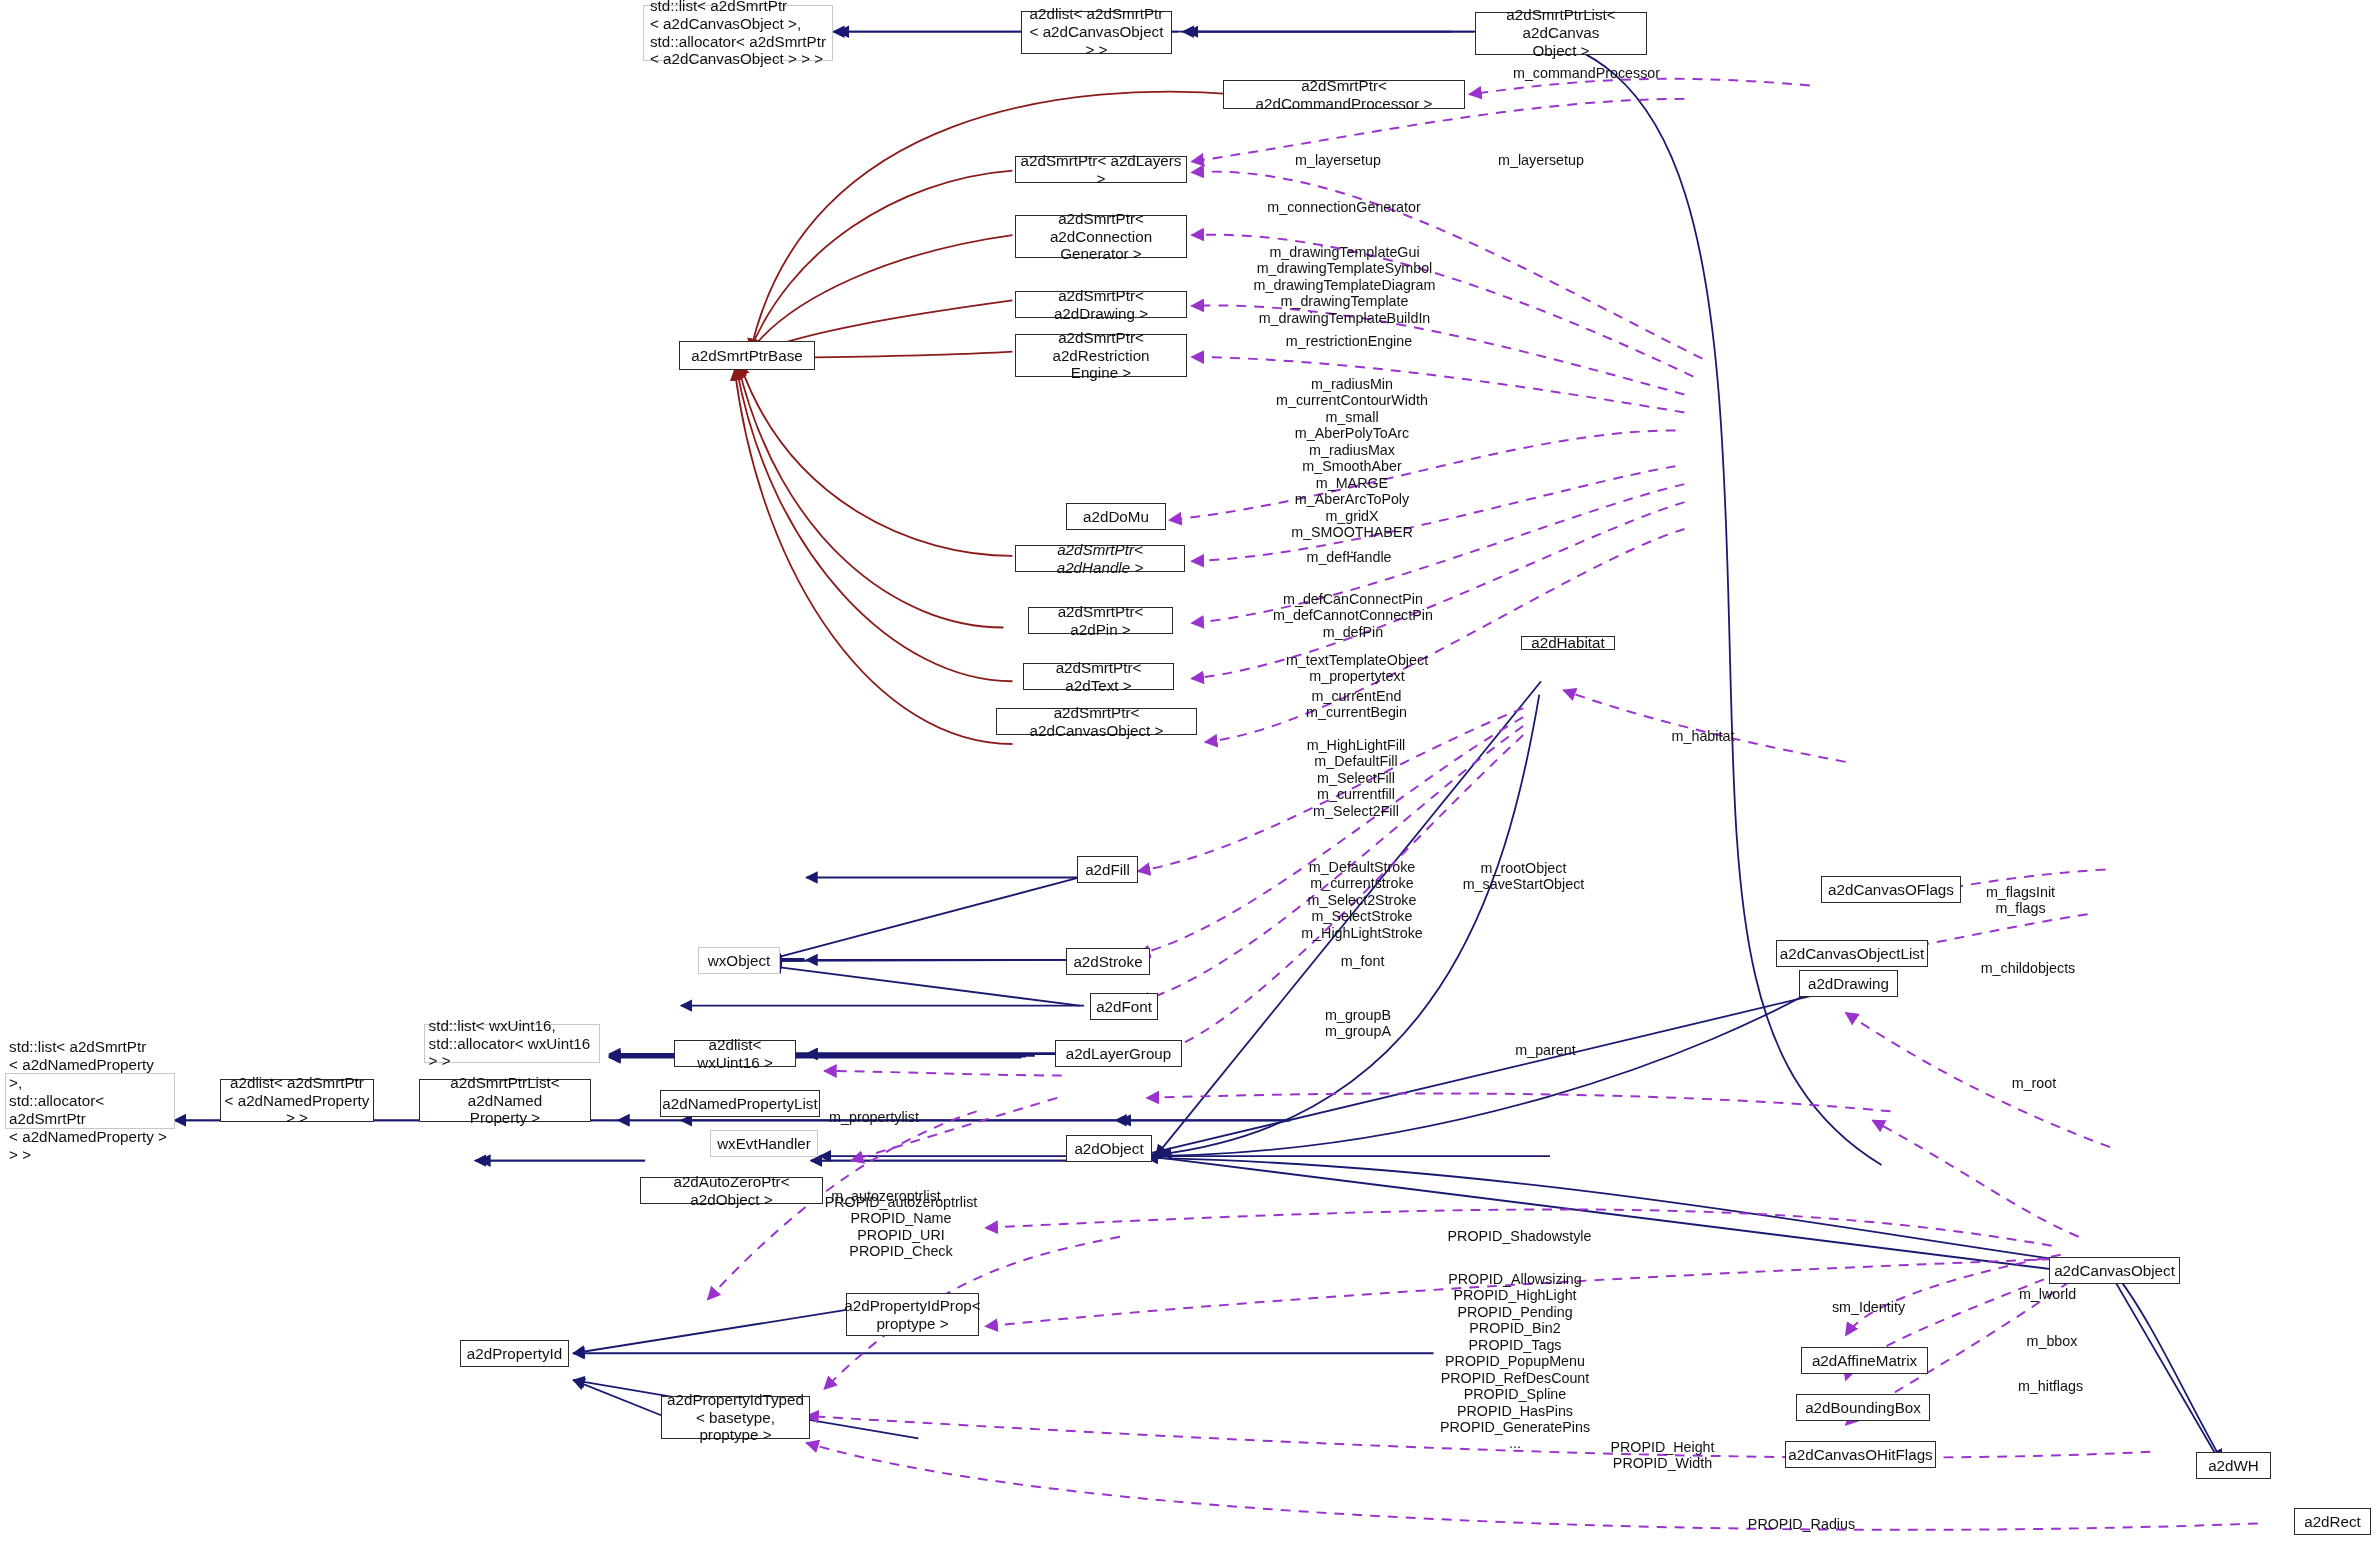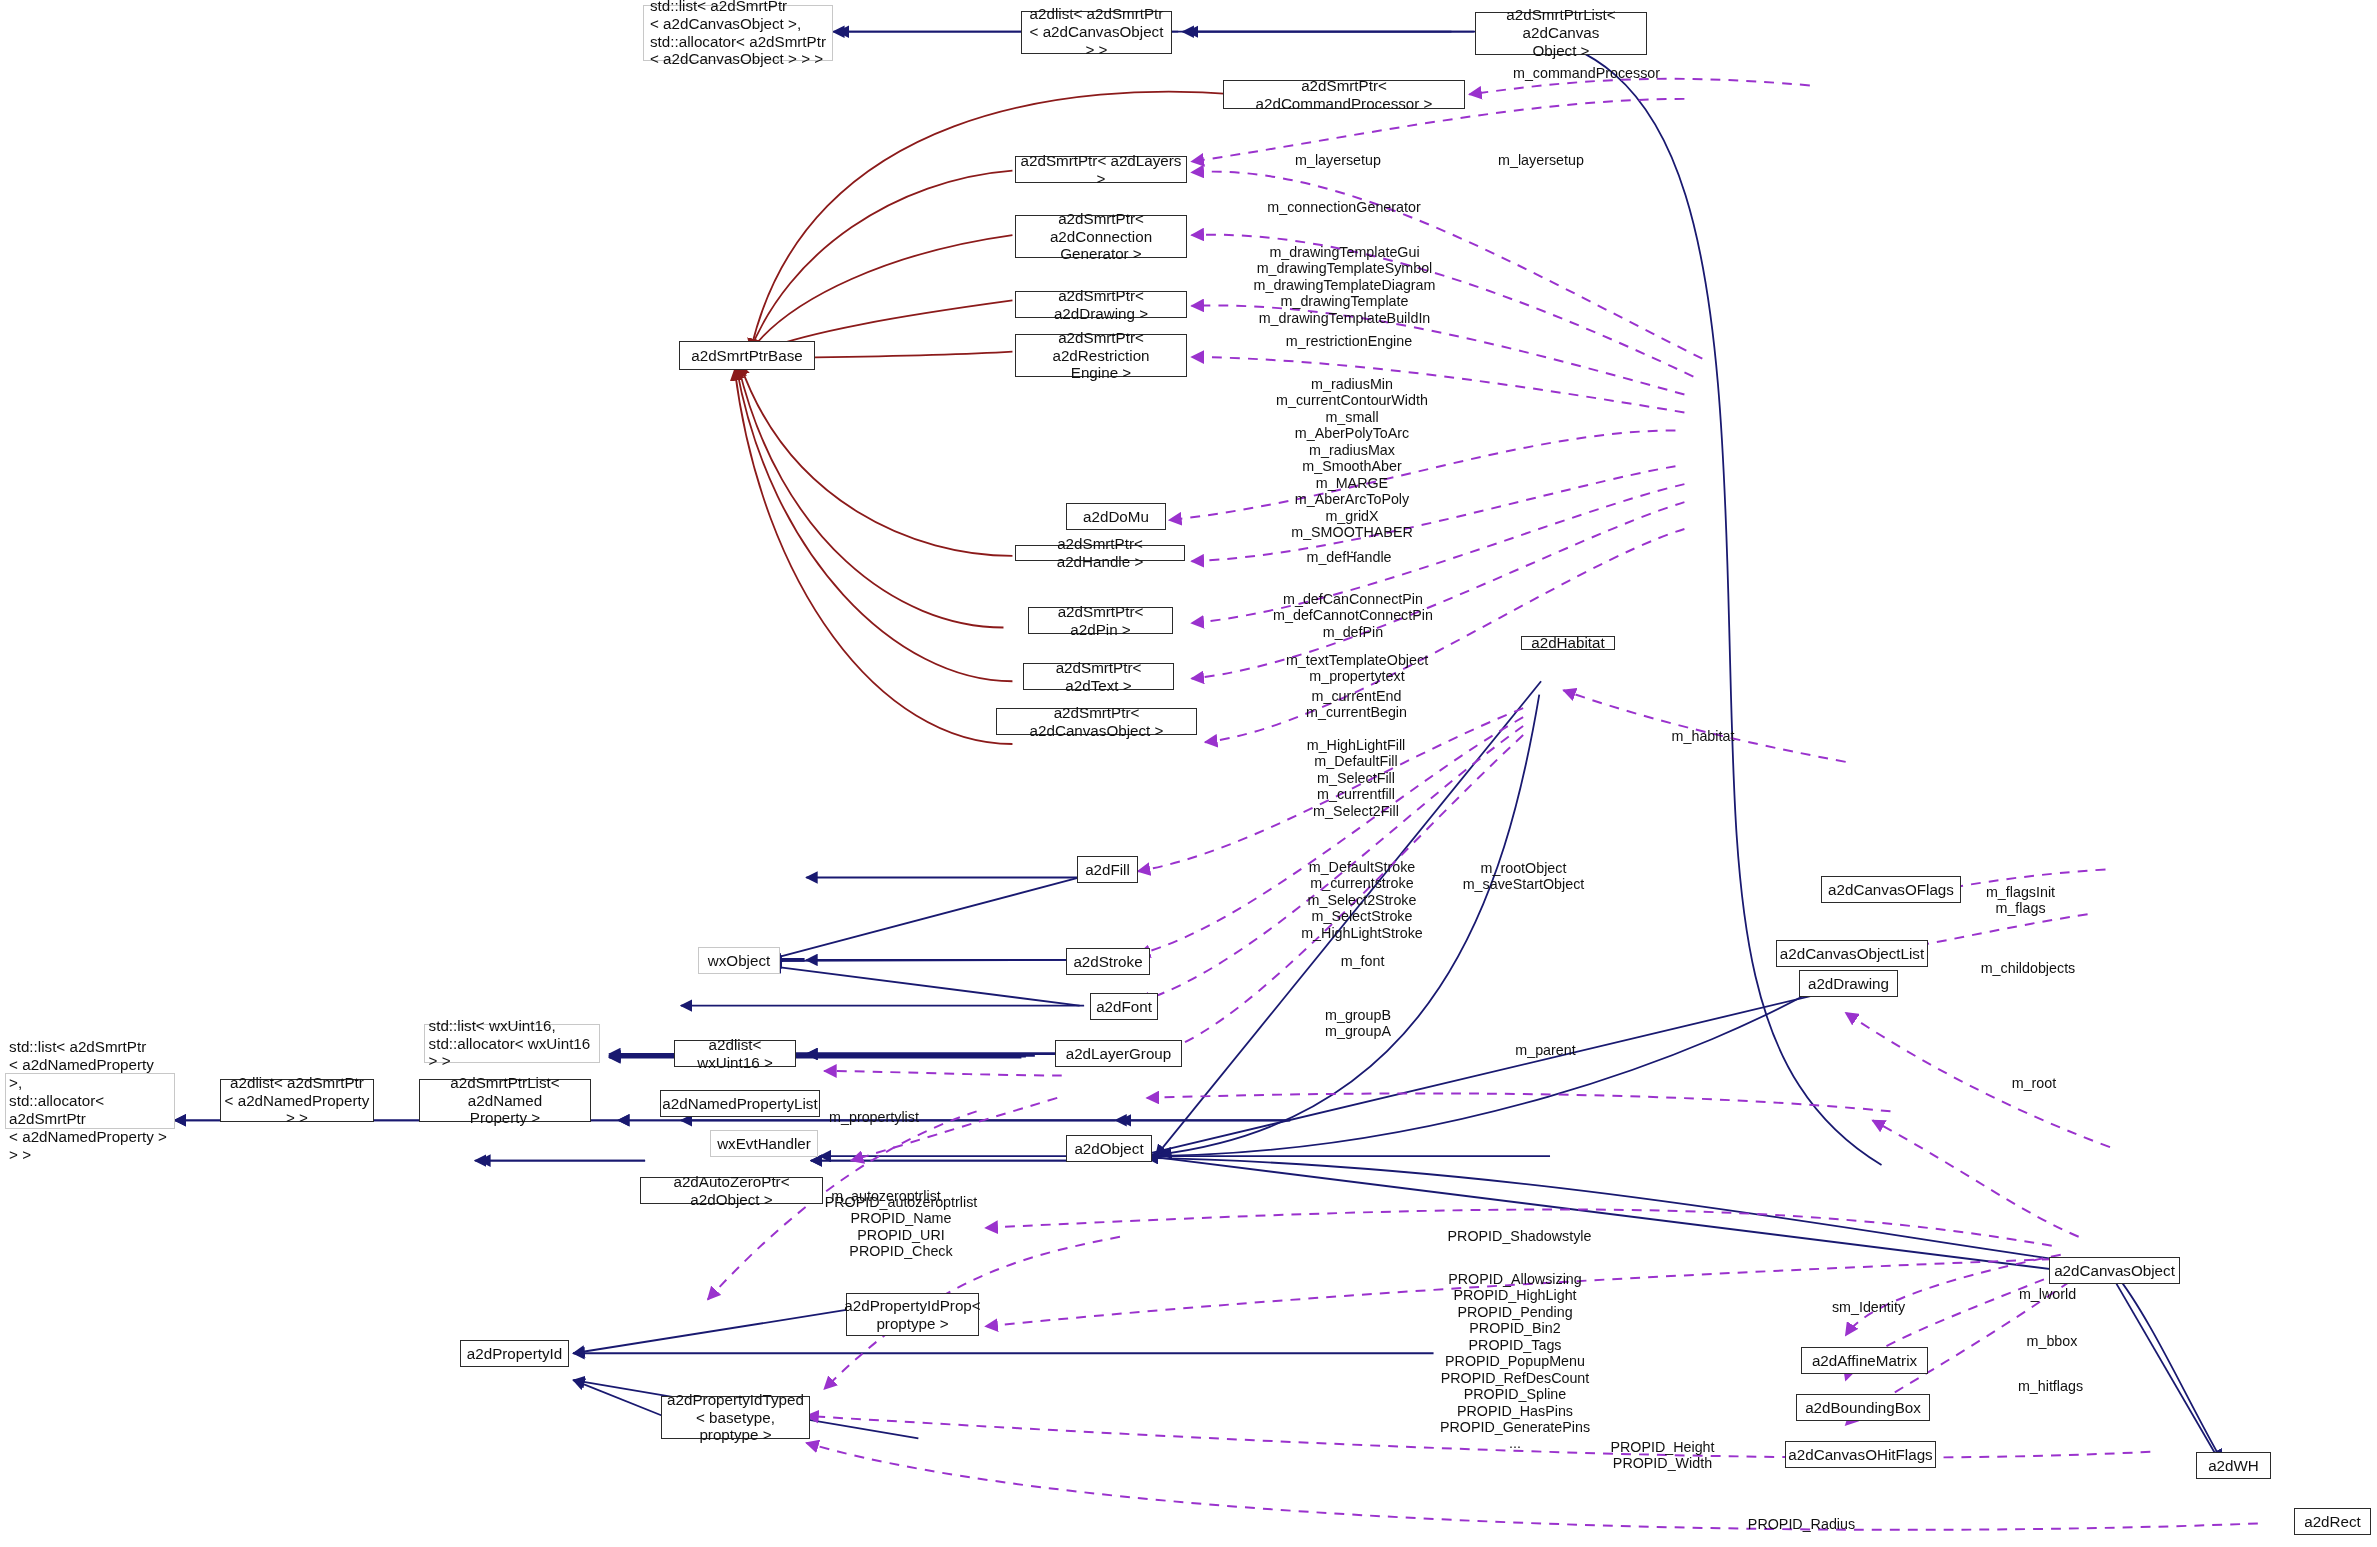--- a/index.html
+++ b/index.html
@@ -192,21 +192,21 @@
 
   <div class="node thick" style="left:1015px; top:291px; width:172px; height:27px;">a2dSmrtPtr&lt; a2dDrawing &gt;</div>
 
   <div class="node thick" style="left:1015px; top:334px; width:172px; height:43px;">a2dSmrtPtr&lt; a2dRestriction
 Engine &gt;</div>
 
   <div class="node thick" style="left:679px; top:341px; width:136px; height:29px;">a2dSmrtPtrBase</div>
 
   <div class="node thick" style="left:1066px; top:503px; width:100px; height:27px;">a2dDoMu</div>
 
-  <div class="node thick" style="left:1015px; top:545px; width:170px; height:16px;">a2dSmrtPtr&lt; a2dHandle &gt;</div>
+  <div class="node thick" style="left:1015px; top:545px; width:170px; height:27px;font-style:italic;">a2dSmrtPtr&lt; a2dHandle &gt;</div>
 
   <div class="node thick" style="left:1028px; top:607px; width:145px; height:27px;">a2dSmrtPtr&lt; a2dPin &gt;</div>
 
   <div class="node thick" style="left:1023px; top:663px; width:151px; height:27px;">a2dSmrtPtr&lt; a2dText &gt;</div>
 
   <div class="node thick" style="left:996px; top:708px; width:201px; height:27px;">a2dSmrtPtr&lt; a2dCanvasObject &gt;</div>
 
   <div class="node thick" style="left:1521px; top:636px; width:94px; height:14px;">a2dHabitat</div>
 
   <div class="node thick" style="left:1077px; top:856px; width:61px; height:27px;">a2dFill</div>

